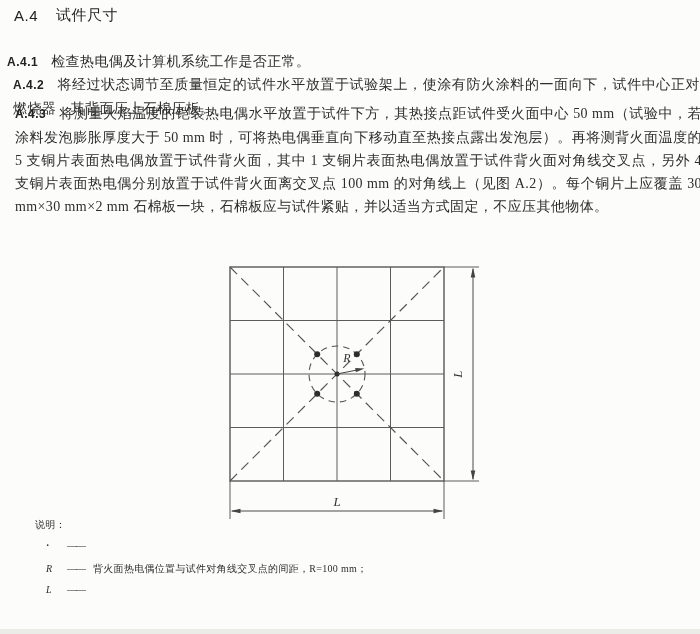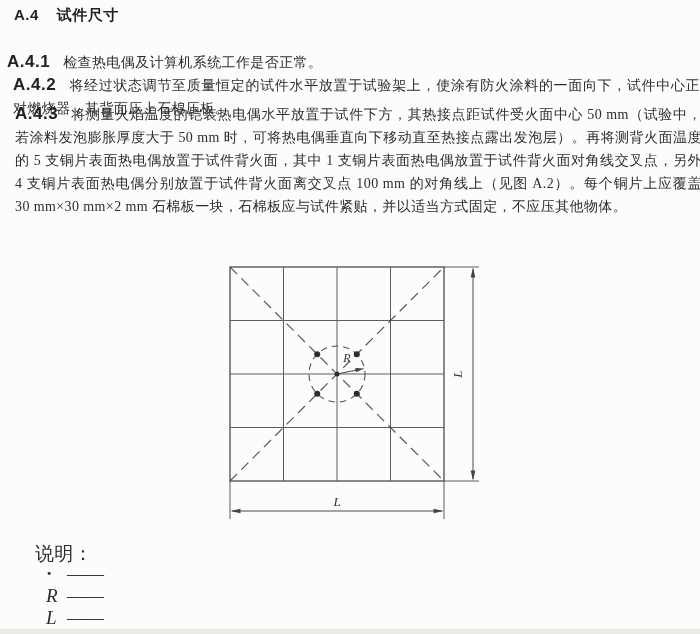--- a/index.html
+++ b/index.html
@@ -5,40 +5,40 @@
 <style>
   html,body{margin:0;padding:0;background:#ffffff;}
   .page{
     position:relative;width:700px;height:634px;overflow:hidden;
     background:#fcfcfb;color:#2d2d2d;
     font-family:"Liberation Serif","DejaVu Serif",serif;
   }
   .heading{
     position:absolute;left:14px;top:6px;display:flex;
     font-family:"Liberation Sans","DejaVu Sans",sans-serif;
-    font-weight:bold;font-size:15px;letter-spacing:.5px;color:#222;
+    font-weight:normal;font-size:15px;letter-spacing:.5px;color:#222;align-items:center;
   }
   .heading .num{margin-right:18px;}
   .clause{
     position:absolute;left:7px;width:687px;
     font-size:14px;line-height:23px;text-align:justify;
     letter-spacing:.4px;margin:0;
   }
   .clause .label{
     font-family:"Liberation Sans","DejaVu Sans",sans-serif;
-    font-weight:bold;font-size:17px;letter-spacing:.5px;
+    font-weight:bold;font-size:12px;letter-spacing:.5px;
     margin-right:13px;color:#222;
   }
   #clause-1{top:50px;}
   #clause-2{top:73px;margin-left:6px;}
   #clause-3{top:102px;margin-left:8px;}
   .figure-svg{position:absolute;left:180px;top:250px;}
   .dim-label{font-family:"Liberation Serif","DejaVu Serif",serif;font-style:italic;font-size:13px;fill:#333;}
   .radius-label{font-family:"Liberation Serif","DejaVu Serif",serif;font-style:italic;font-size:12px;fill:#333;}
-  .legend{position:absolute;left:35px;top:541px;width:640px;font-size:19px;letter-spacing:.3px;}
+  .legend{position:absolute;left:35px;top:518px;width:640px;font-size:10px;letter-spacing:.3px;}
   .legend-title{height:22px;}
   .legend-row{display:flex;align-items:baseline;height:22px;}
   .legend-symbol{display:inline-block;width:16px;margin-left:11px;}
   .legend-symbol.italic{font-style:italic;}
   .legend-symbol.dot{font-weight:bold;}
   .legend-dash{margin:0 8px 0 5px;letter-spacing:-1px;white-space:nowrap;}
   .scan-band{position:absolute;left:0;bottom:0;width:700px;height:5px;background:#ebebe8;}
 </style>
 </head>
 <body>
@@ -116,20 +116,21 @@
     <div class="legend-title">说明：</div>
 
     <div class="legend-row">
       <span class="legend-symbol dot">·</span>
       <span class="legend-dash">——</span>
     </div>
 
     <div class="legend-row">
       <span class="legend-symbol italic">R</span>
       <span class="legend-dash">——</span>
+      <span class="legend-text">背火面热电偶位置与试件对角线交叉点的间距，R=100 mm；</span>
     </div>
 
     <div class="legend-row">
       <span class="legend-symbol italic">L</span>
       <span class="legend-dash">——</span>
     </div>
   </div>
 
   <div class="scan-band"></div>
 </div>

